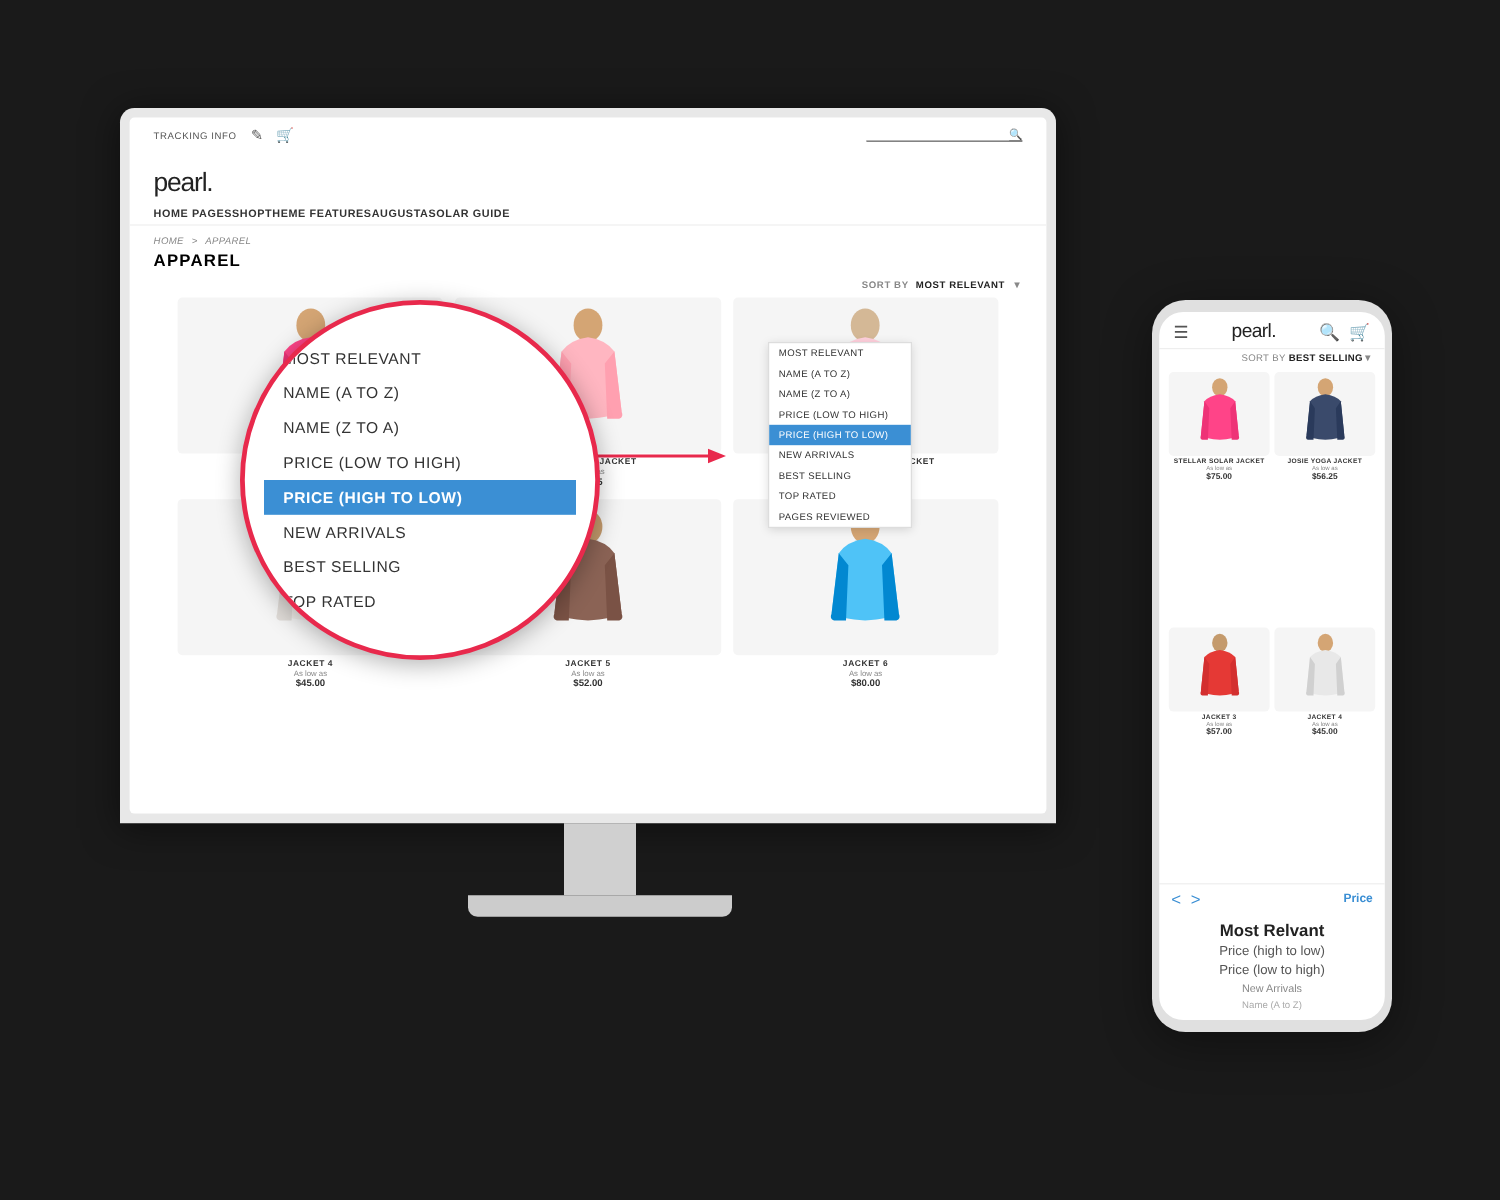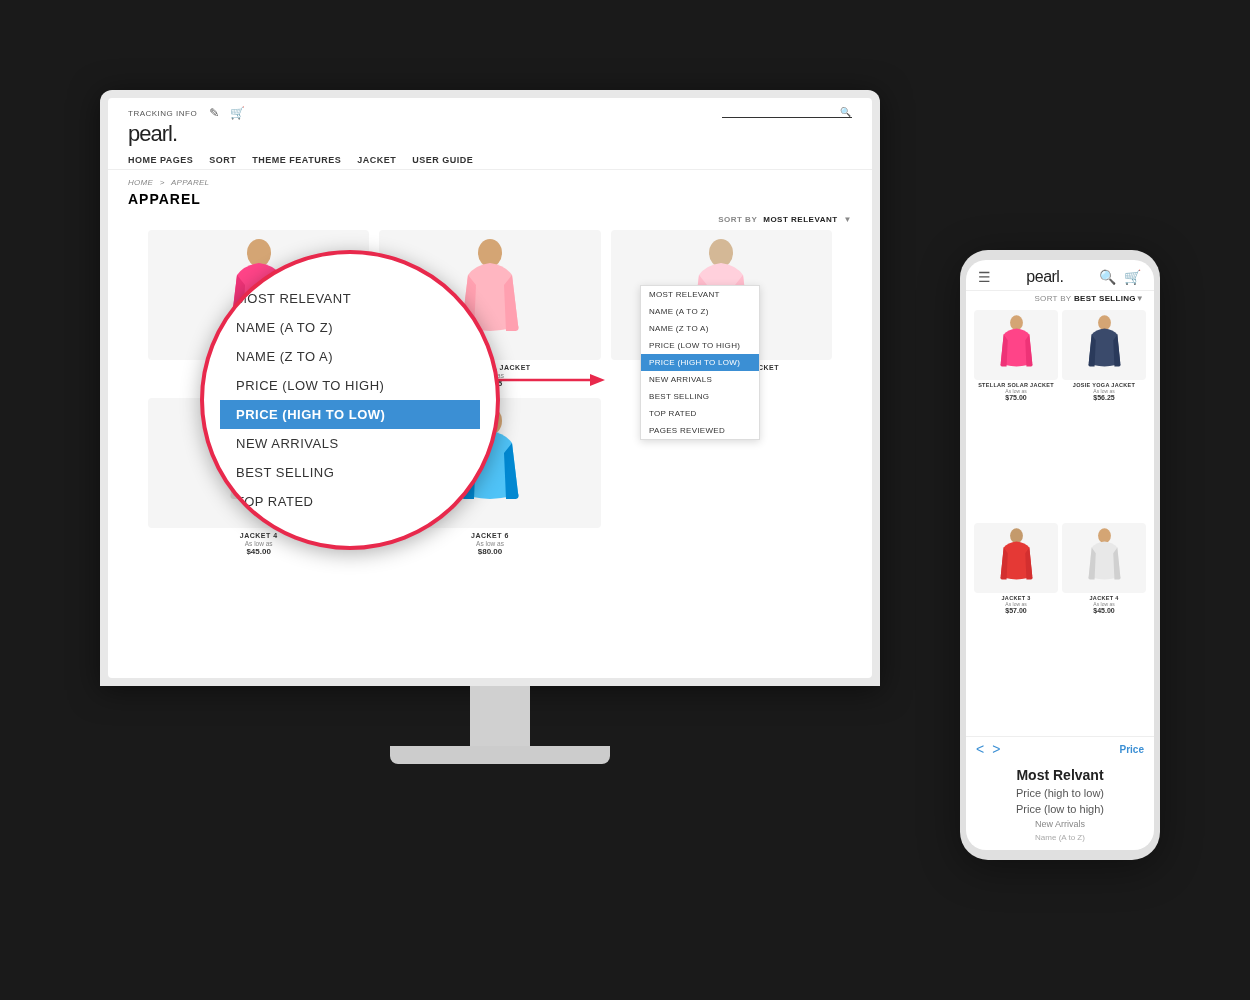--- a/index.html
+++ b/index.html
@@ -68,21 +68,21 @@
       border-bottom: 1px solid #eee;
     }
 
     .site-top-bar {
       display: flex;
       justify-content: space-between;
       align-items: center;
       font-size: 9px;
       color: #555;
       gap: 10px;
-      margin-bottom: 1px;
+      margin-bottom: 19px;
     }
 
     .site-top-bar .tracking { font-size: 8px; letter-spacing: 0.5px; }
     .icon-user, .icon-cart {
       width: 14px;
       height: 14px;
       display: inline-flex;
       align-items: center;
       justify-content: center;
       font-size: 12px;
@@ -112,21 +112,20 @@
 
     .site-logo {
       font-size: 22px;
       font-weight: 300;
       color: #222;
       letter-spacing: -1px;
     }
 
     .site-nav {
       display: flex;
-      gap: 16px;
       font-size: 9px;
       letter-spacing: 0.5px;
       color: #333;
       font-weight: 600;
       padding: 4px 0;
     }
 
     .site-nav span { cursor: pointer; }
 
     
@@ -448,24 +447,24 @@
             <div class="search-bar">
               <input type="text" style="">
               <span>🔍</span>
             </div>
           </div>
           <div class="logo-row">
             <span class="site-logo">pearl.</span>
           </div>
           <div class="site-nav">
             <span>HOME PAGES</span>
-            <span>SORT</span>
+            <span>SHOP</span>
             <span>THEME FEATURES</span>
-            <span>JACKET</span>
-            <span>USER GUIDE</span>
+            <span>AUGUSTA</span>
+            <span>SOLAR GUIDE</span>
           </div>
         </div>
 
         <div class="page-area">
           <div class="breadcrumb">
             <span>HOME</span>
             <span class="sep">&gt;</span>
             <span>APPAREL</span>
           </div>
           <div class="page-title">APPAREL</div>
@@ -539,20 +538,33 @@
                   <path d="M8,40 Q15,30 30,28 Q45,30 52,40 L58,90 Q50,95 30,96 Q10,95 2,90 Z" fill="#f0ece8"></path>
                   <path d="M8,40 L2,90 Q0,95 4,96 L14,96 L16,50 Z" fill="#e0dcd8"></path>
                   <path d="M52,40 L58,90 Q60,95 56,96 L46,96 L44,50 Z" fill="#e0dcd8"></path>
                 </svg>
               </div>
               <div class="product-name">JACKET 4</div>
               <div class="product-price-label">As low as</div>
               <div class="product-price">$45.00</div>
             </div>
 
+            <div class="product-card">
+              <div class="product-img">
+                <svg width="60" height="120" viewBox="0 0 60 120">
+                  <ellipse cx="30" cy="18" rx="12" ry="14" fill="#c49a6c"></ellipse>
+                  <path d="M8,40 Q15,30 30,28 Q45,30 52,40 L58,90 Q50,95 30,96 Q10,95 2,90 Z" fill="#8b6355"></path>
+                  <path d="M8,40 L2,90 Q0,95 4,96 L14,96 L16,50 Z" fill="#7a5245"></path>
+                  <path d="M52,40 L58,90 Q60,95 56,96 L46,96 L44,50 Z" fill="#7a5245"></path>
+                </svg>
+              </div>
+              <div class="product-name">JACKET 5</div>
+              <div class="product-price-label">As low as</div>
+              <div class="product-price">$52.00</div>
+            </div>
 
             <div class="product-card">
               <div class="product-img">
                 <svg width="60" height="120" viewBox="0 0 60 120">
                   <ellipse cx="30" cy="18" rx="12" ry="14" fill="#d4a574"></ellipse>
                   <path d="M8,40 Q15,30 30,28 Q45,30 52,40 L58,90 Q50,95 30,96 Q10,95 2,90 Z" fill="#4fc3f7"></path>
                   <path d="M8,40 L2,90 Q0,95 4,96 L14,96 L16,50 Z" fill="#0288d1"></path>
                   <path d="M52,40 L58,90 Q60,95 56,96 L46,96 L44,50 Z" fill="#0288d1"></path>
                 </svg>
               </div>

